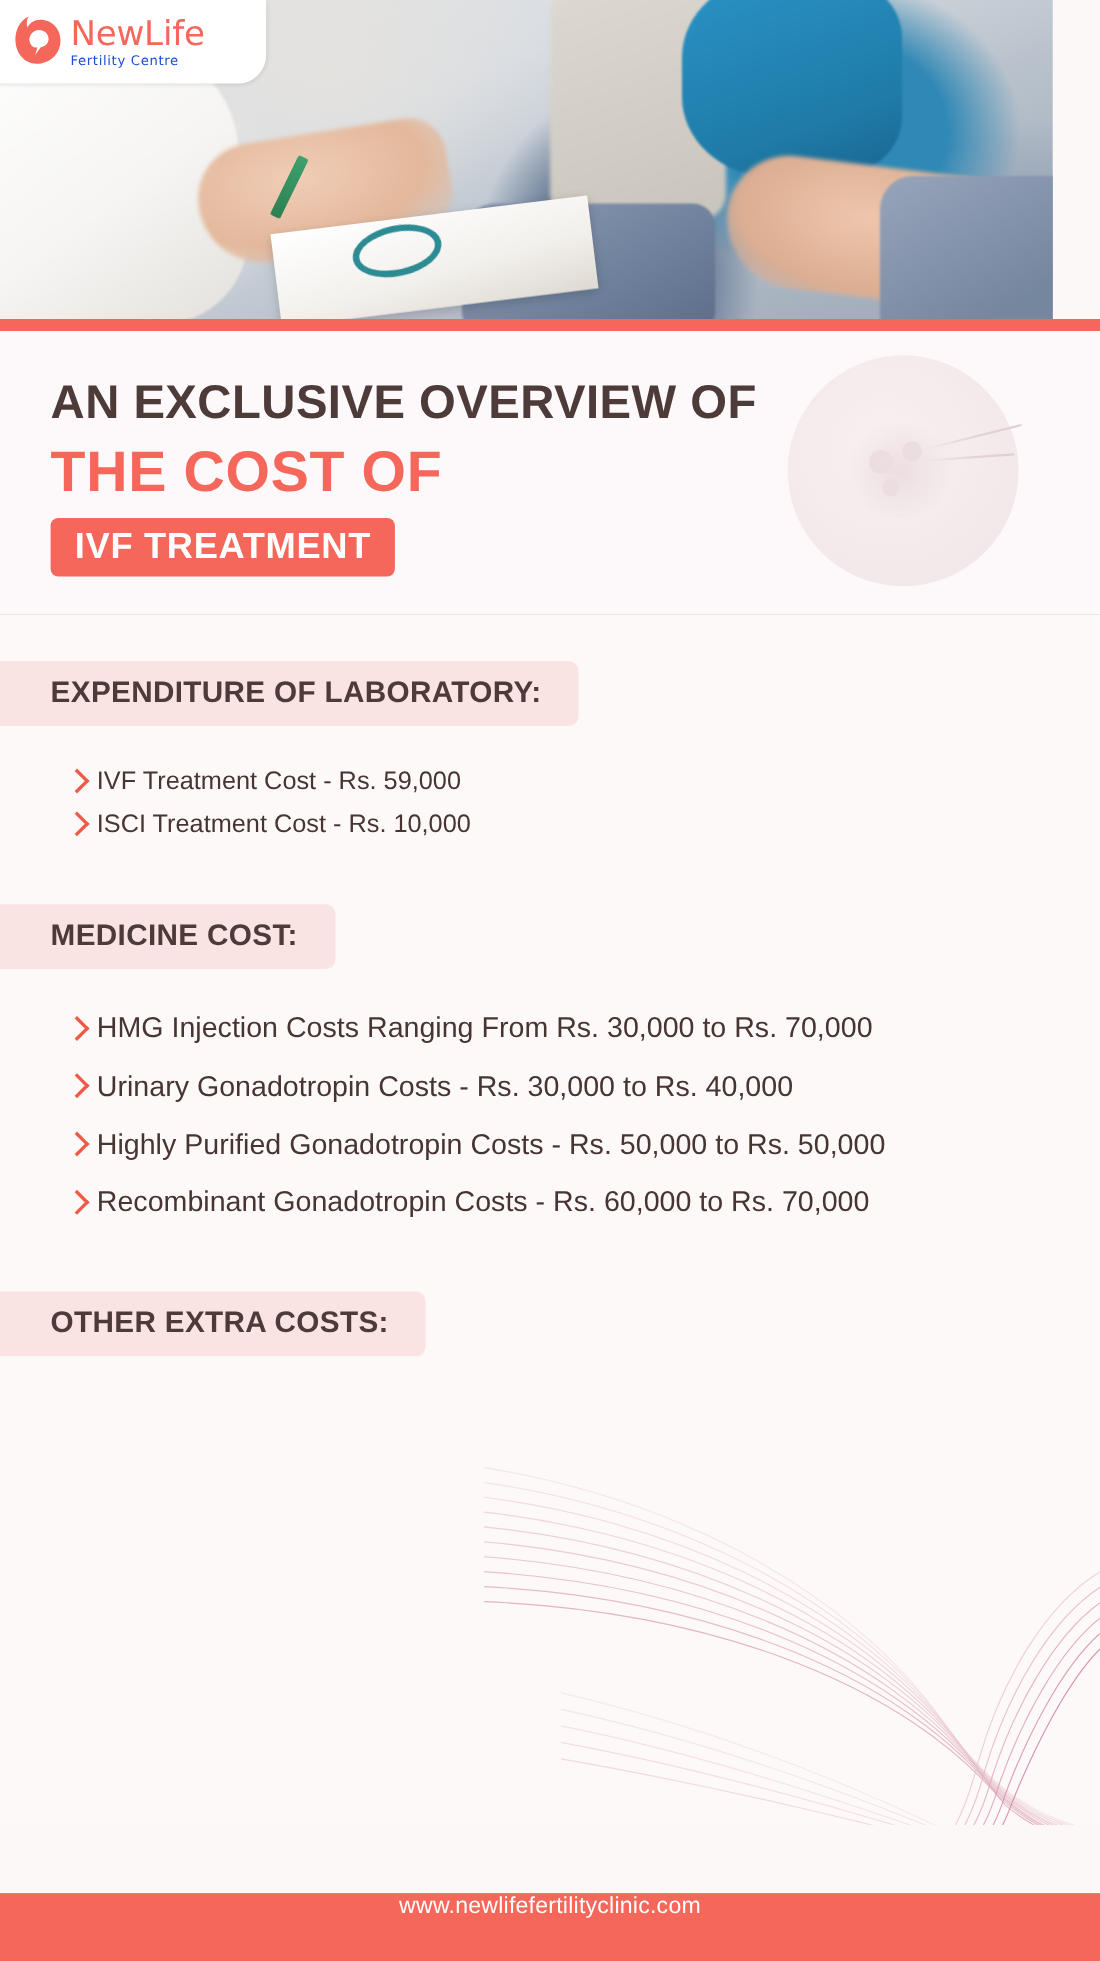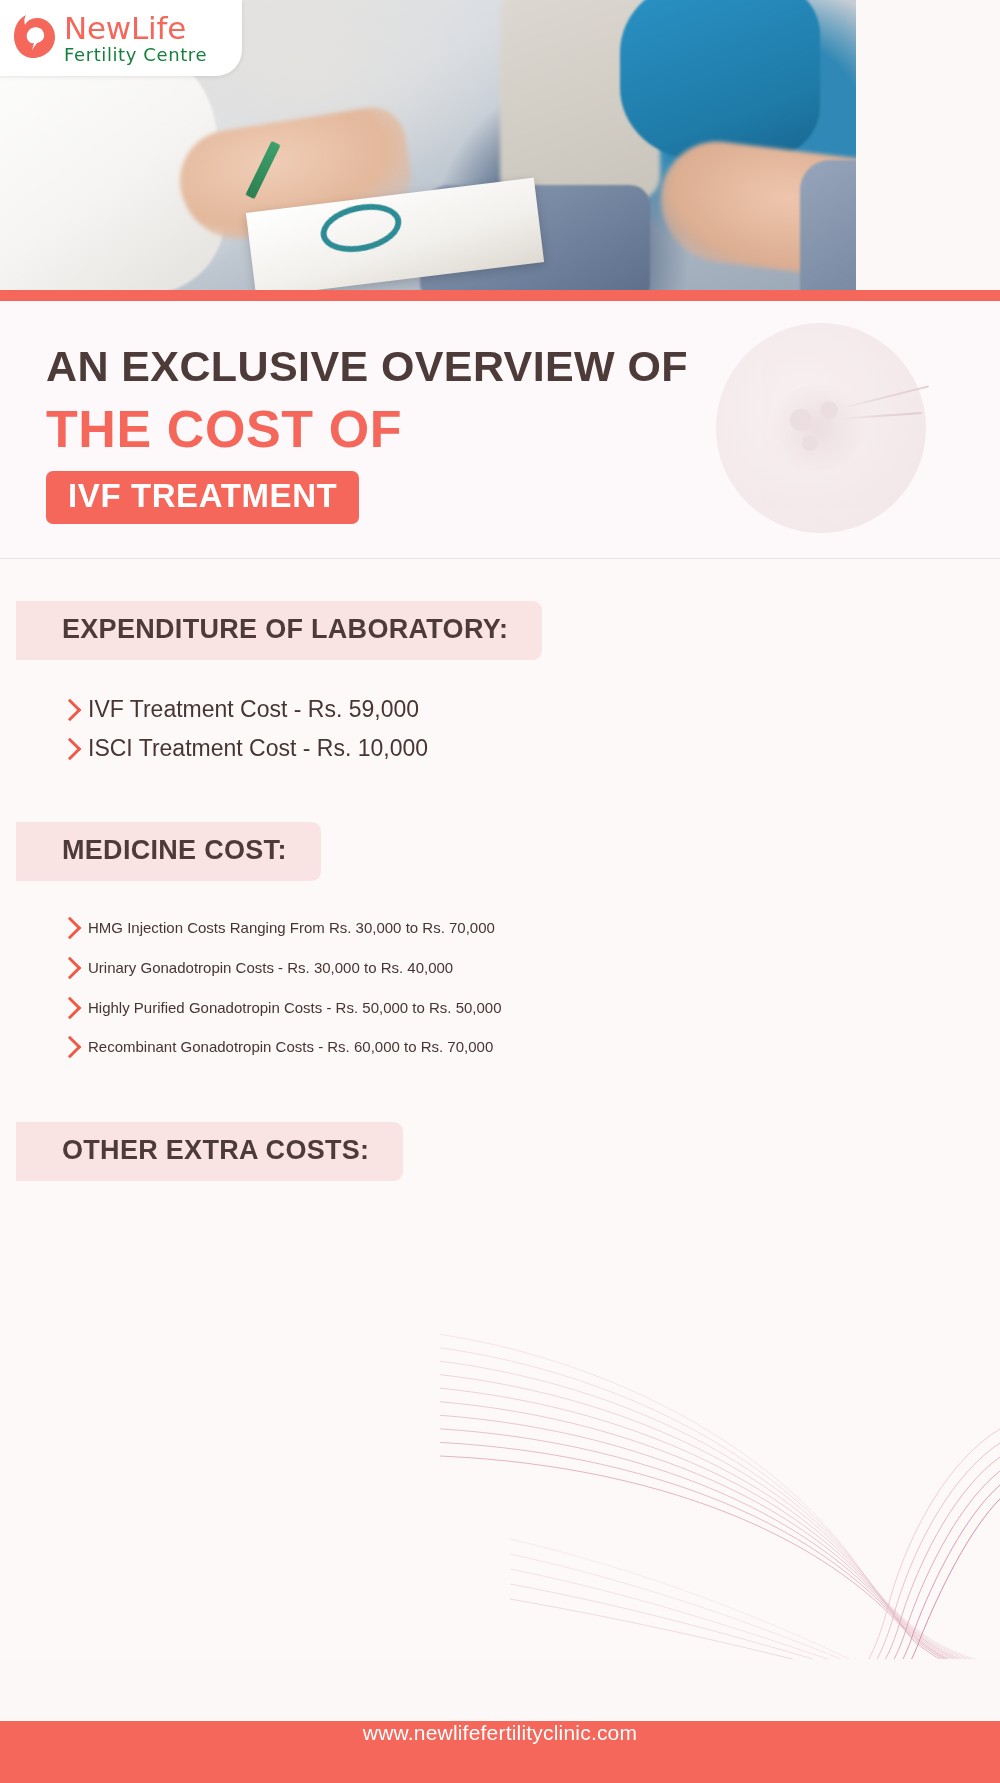--- a/index.html
+++ b/index.html
@@ -14,21 +14,21 @@
     position: relative;
     width: 1000px;
     height: 1783px;
     overflow: hidden;
     background: #fdf8f8;
   }
 
   
   .hero {
     position: relative;
-    width: 856px;
+    width: 957px;
     height: 290px;
     overflow: hidden;
     background: #cfd4da;
   }
   .hero-photo {
     position: absolute;
     inset: 0;
     background:
       radial-gradient(ellipse 240px 200px at 760px 120px, #2f88b5 0%, #2f88b5 42%, rgba(47,136,181,0) 70%),
       radial-gradient(ellipse 180px 230px at 560px 250px, #7f93ad 0%, #6c7f99 45%, rgba(108,127,153,0) 72%),
@@ -149,23 +149,23 @@
   .logo-newlife {
     font-family: "DejaVu Sans", sans-serif;
     font-size: 31px;
     font-weight: 400;
     color: #f4675a;
     letter-spacing: -0.2px;
     display: block;
   }
   .logo-sub {
     font-family: "DejaVu Sans", sans-serif;
-    font-size: 18px;
+    font-size: 12px;
     font-weight: 400;
-    color: #15803d;
+    color: #1d4ed8;
     letter-spacing: 0.6px;
     display: block;
     margin-top: 2px;
   }
 
   
   .hero-rule {
     width: 1000px;
     height: 11px;
     background: #f4675a;
@@ -265,21 +265,21 @@
   .section {
     position: relative;
     z-index: 2;
   }
   .sec-head {
     display: inline-block;
     background: #fae4e3;
     border-top-right-radius: 9px;
     border-bottom-right-radius: 9px;
     padding: 13px 34px 15px 46px;
-    margin-left: 16px;
+    margin-left: 0;
   }
   .sec-head-text {
     font-size: 27px;
     font-weight: 700;
     color: #4d3b39;
     letter-spacing: 0.3px;
     white-space: nowrap;
   }
   .sec-list {
     list-style: none;
@@ -304,21 +304,21 @@
     border-top: 3px solid #ef5a47;
     transform: translateY(-50%) rotate(45deg);
   }
   
   .sec-lab { padding-top: 42px; }
   .sec-lab .sec-list { padding-top: 22px; }
   .sec-lab .sec-list li { margin-bottom: 12px; }
 
   .sec-med { padding-top: 46px; }
   .sec-med .sec-list { padding-top: 24px; }
-  .sec-med .sec-list li { margin-bottom: 22px; font-size: 15px; }
+  .sec-med .sec-list li { margin-bottom: 22px; font-size: 26px; }
 
   .sec-total { padding-top: 40px; }
   .sec-total .sec-list { padding-top: 24px; }
   .sec-total .sec-list li { margin-bottom: 12px; padding-left: 32px; }
 
   .sec-other { padding-top: 44px; }
   .sec-other .sec-list { padding-top: 24px; }
   .sec-other .sec-list li { margin-bottom: 22px; }
 
   

